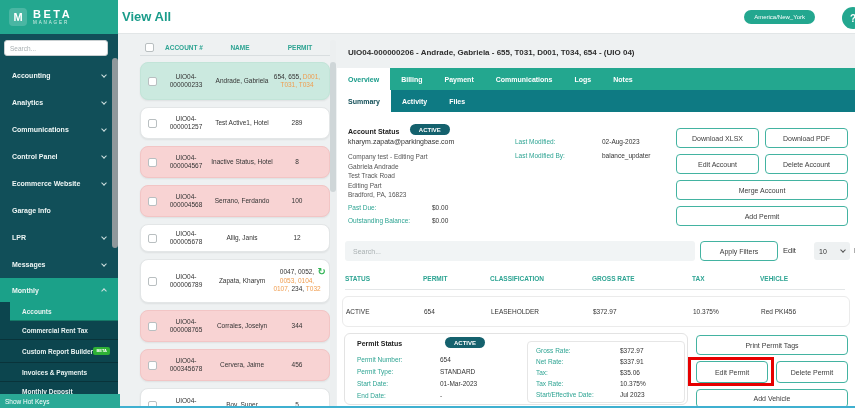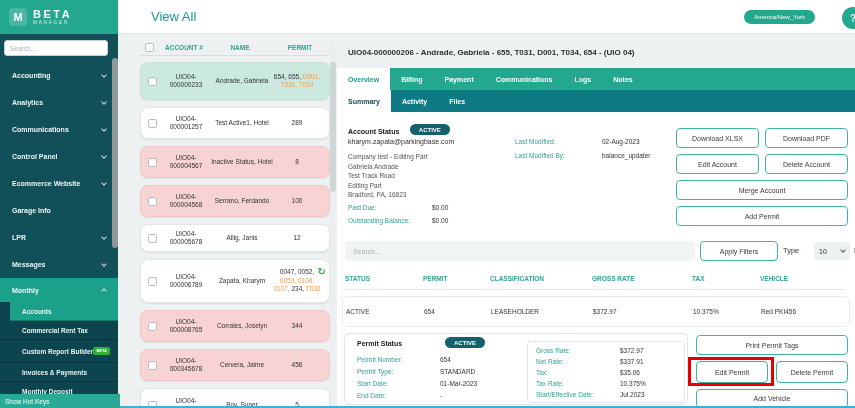--- a/index.html
+++ b/index.html
@@ -22,21 +22,21 @@
   .submenu{background:#0c454e;}
   .submenu-item{height:19px;display:flex;align-items:center;padding:0 8px 0 22px;color:#e9f3f2;font-size:6.5px;font-weight:bold;border-bottom:1px solid rgba(0,0,0,.25);cursor:pointer;}
   .submenu-item.tall{height:23px;}
   .submenu-item.selected{background:#1ba189;margin-left:10px;padding-left:12px;}
   .beta{margin-left:auto;background:#2eb135;color:#fff;font-size:4px;font-weight:bold;padding:2px 3px;border-radius:2px;line-height:4.5px;text-align:center;}
   .side-scroll{position:absolute;left:112px;top:58px;width:6px;height:190px;background:#8f989b;border-radius:3px;z-index:4;}
   .hotkeys{position:absolute;left:0;bottom:0;width:120px;height:14px;background:#2aa996;color:#fff;font-size:6.5px;display:flex;align-items:center;padding-left:5px;z-index:7;cursor:pointer;}
 
   
   .header{position:absolute;left:118px;top:0;right:0;height:34px;background:#fff;border-bottom:1px solid #e2e6e7;display:flex;align-items:center;z-index:2;}
-  .page-title{margin-left:33px;color:#1a9c8a;font-size:13px;font-weight:normal;}
+  .page-title{margin-left:4px;color:#1a9c8a;font-size:13px;font-weight:bold;}
   .tz-pill{position:absolute;right:40px;top:10px;height:14px;padding:0 10px;background:#23a78f;color:#fff;font-size:6px;border-radius:8px;display:flex;align-items:center;cursor:pointer;}
   .help-circle{position:absolute;right:-9px;top:7px;width:22px;height:22px;border-radius:50%;background:#23a78f;color:#fff;font-weight:bold;font-size:10px;display:flex;align-items:center;justify-content:center;cursor:pointer;}
 
   
   .list-panel{position:absolute;left:140px;top:40px;width:190px;z-index:1;}
   .list-header{display:grid;grid-template-columns:18px 52px 60px 1fr;align-items:center;height:16px;border-bottom:1px solid #d9dee0;margin-bottom:6px;font-size:6.5px;font-weight:bold;color:#2ea493;}
   .list-header span{text-align:center;}
   .cb{width:9px;height:9px;border:1px solid #b9bfc1;border-radius:2px;background:#fff;margin:0 auto;cursor:pointer;}
   .acct-row{position:relative;border-radius:8px;background:#fff;border:1px solid #e3e6e7;box-shadow:0 1px 2px rgba(0,0,0,.07);display:grid;grid-template-columns:18px 50px 62px 1fr;align-items:center;padding:2px 8px 2px 2px;font-size:6.5px;color:#333;margin-bottom:7px;cursor:pointer;}
   .acct-row[data-state="selected"]{background:#cbe9df;border-color:#c2e4d8;}
@@ -267,21 +267,21 @@
     <button class="btn">Download XLSX</button>
     <button class="btn">Download PDF</button>
     <button class="btn">Edit Account</button>
     <button class="btn">Delete Account</button>
     <button class="btn span2">Merge Account</button>
     <button class="btn span2">Add Permit</button>
   </div>
 
   <input class="d-search" placeholder="Search..." style="">
   <button class="btn a" style="left:363px;top:129px;width:78px;">Apply Filters</button>
-  <div class="a" style="left:446px;top:134px;font-size:7.5px;color:#333;">Type</div>
+  <div class="a" style="left:446px;top:134px;font-size:7.5px;color:#333;">Edit</div>
   <div class="pg-select">
     <span>10</span>
     <span class="chev2"></span>
   </div>
   <div class="a" style="left:517px;top:134px;font-size:7.5px;color:#333;white-space:nowrap;">Entries</div>
 
   <span class="th" style="left:8px;">STATUS</span>
   <span class="th" style="left:86px;">PERMIT</span>
   <span class="th" style="left:153px;">CLASSIFICATION</span>
   <span class="th" style="left:255px;">GROSS RATE</span>

